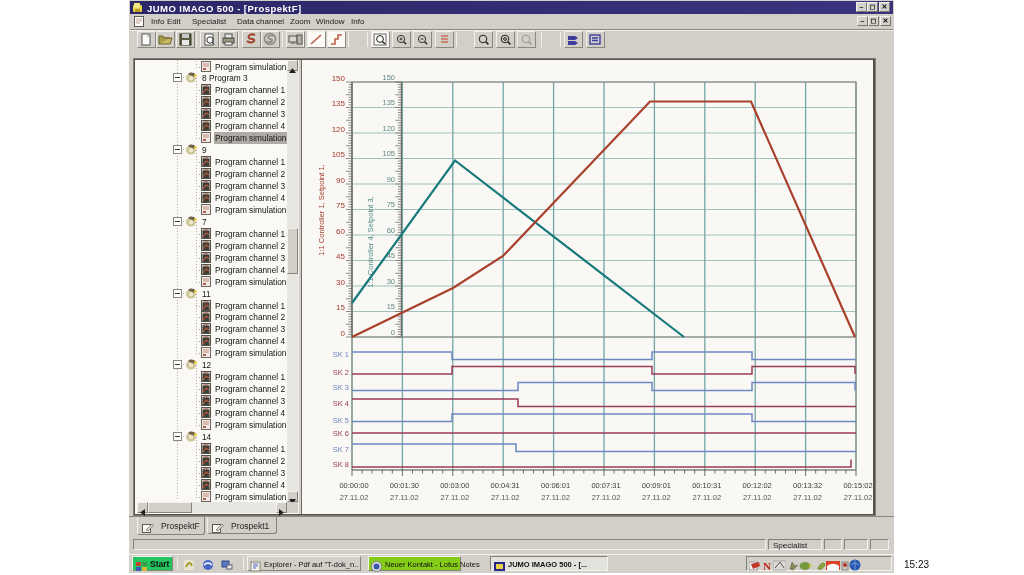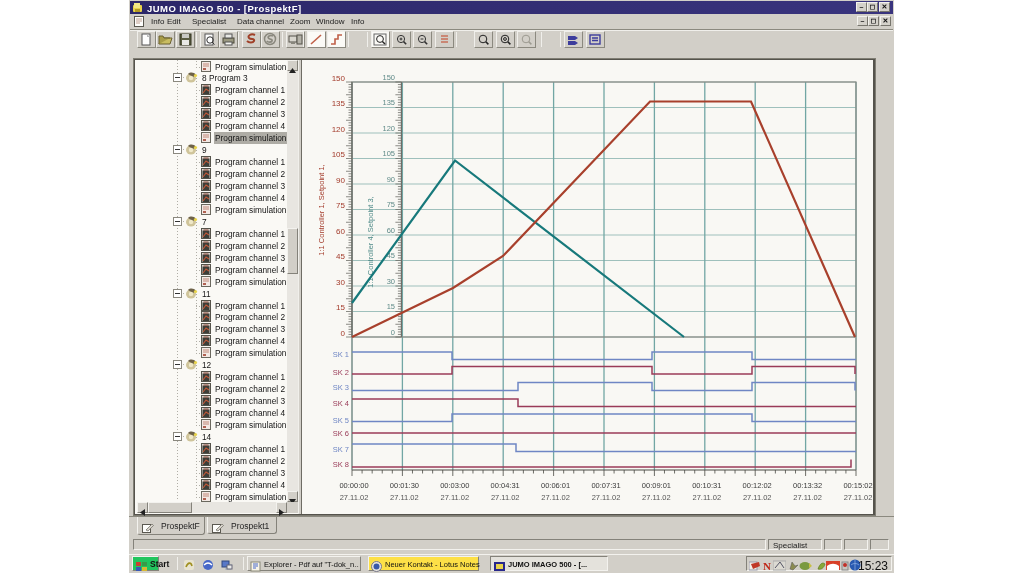--- a/index.html
+++ b/index.html
@@ -676,21 +676,21 @@
       <span style="position:absolute;left:23px;top:4px;font-size:8.5px;color:#222">Prospekt1</span>
     </div>
 <div class="abs" style="left:133px;top:539px;width:633px;height:11px;border-top:1px solid #84827a;border-left:1px solid #84827a;border-bottom:1px solid #f3f2ee;border-right:1px solid #f3f2ee"></div>
 <div class="abs" style="left:768px;top:539px;width:54px;height:11px;border-top:1px solid #84827a;border-left:1px solid #84827a;border-bottom:1px solid #f3f2ee;border-right:1px solid #f3f2ee">
       <span style="position:absolute;left:4px;top:1px;font-size:8px;color:#222">Specialist</span>
     </div>
 <div class="abs" style="left:824px;top:539px;width:18px;height:11px;border-top:1px solid #84827a;border-left:1px solid #84827a;border-bottom:1px solid #f3f2ee;border-right:1px solid #f3f2ee"></div>
 <div class="abs" style="left:844px;top:539px;width:24px;height:11px;border-top:1px solid #84827a;border-left:1px solid #84827a;border-bottom:1px solid #f3f2ee;border-right:1px solid #f3f2ee"></div>
 <div class="abs" style="left:870px;top:539px;width:19px;height:11px;border-top:1px solid #84827a;border-left:1px solid #84827a;border-bottom:1px solid #f3f2ee;border-right:1px solid #f3f2ee"></div>
 <div class="abs" style="left:129px;top:554px;width:765px;height:19px;background:#d2cfc8;border-top:1px solid #f3f2ee"></div>
-<div class="abs raised" style="left:132px;top:556px;width:27px;height:15px;background:#22c55e">
+<div class="abs raised" style="left:132px;top:556px;width:41px;height:15px;background:#22c55e">
       <span style="position:absolute;left:2px;top:1px"><svg width="13" height="11" viewBox="0 0 13 11">
           <rect x="1" y="1" width="5" height="4" fill="#c84030"></rect>
           <rect x="7" y="1" width="5" height="4" fill="#3a9a48"></rect>
           <rect x="1" y="6" width="5" height="4" fill="#3858b8"></rect>
           <rect x="7" y="6" width="5" height="4" fill="#d8b830"></rect>
         </svg></span>
       <span style="position:absolute;left:17px;top:2px;font-size:8.5px;font-weight:bold;color:#111">Start</span>
     </div>
 <div class="abs" style="left:177px;top:557px;width:1px;height:13px;background:#98968c;border-right:1px solid #f0efeb"></div>
 <div class="abs" style="left:183px;top:557px"><svg width="12" height="12">
@@ -707,21 +707,21 @@
         <rect x="6" y="6" width="5" height="4" fill="#e8e8e8" stroke="#667"></rect>
       </svg></div>
 <div class="abs" style="left:243px;top:557px;width:1px;height:13px;background:#98968c;border-right:1px solid #f0efeb"></div>
 <div class="abs raised" style="left:247px;top:556px;width:114px;height:15px;background:#d2cfc8">
       <span style="position:absolute;left:2px;top:1px"><svg width="11" height="11">
           <rect x="1" y="1" width="9" height="9" fill="#f8f4e8" stroke="#887"></rect>
           <path d="M3 3h5M3 5h5M3 7h3" stroke="#4868c8"></path>
         </svg></span>
       <span style="position:absolute;left:16px;top:2.5px;font-size:7.5px;color:#111;white-space:nowrap;overflow:hidden;width:95px;display:inline-block">Explorer - Pdf auf "T-dok_n...</span>
     </div>
-<div class="abs raised" style="left:368px;top:556px;width:111px;height:15px;background:#fde047">
+<div class="abs raised" style="left:368px;top:556px;width:93px;height:15px;background:#84cc16">
       <span style="position:absolute;left:2px;top:1px"><svg width="11" height="11">
           <circle cx="5.5" cy="5.5" r="5" fill="#e8e6e0" stroke="#778"></circle>
           <circle cx="5.5" cy="5.5" r="3" fill="#3858a8"></circle>
         </svg></span>
       <span style="position:absolute;left:16px;top:2.5px;font-size:7.5px;color:#111;white-space:nowrap;overflow:hidden;width:95px;display:inline-block">Neuer Kontakt - Lotus Notes</span>
     </div>
 <div class="abs sunken" style="left:490px;top:556px;width:118px;height:15px;background:#e4e2dc">
       <span style="position:absolute;left:3px;top:1px"><svg width="11" height="11">
           <rect x="0" y="1" width="11" height="9" fill="#28288c"></rect>
           <rect x="2" y="3" width="7" height="5" fill="#e8d34a"></rect>
@@ -755,13 +755,13 @@
         <path d="M1 6c4-3 8-3 12 0v4H1z" fill="#fff"></path>
       </svg></div>
 <div class="abs" style="left:841px;top:557px"><svg width="9" height="11">
         <rect x="1" y="2" width="6" height="8" fill="#c8c6c0" stroke="#888"></rect>
         <circle cx="4" cy="5" r="2" fill="#c03028"></circle>
       </svg></div>
 <div class="abs" style="left:849px;top:557px"><svg width="12" height="12">
         <circle cx="6" cy="6" r="5.5" fill="#2858b0"></circle>
         <path d="M2 6c2.5-2 5.5-2 8 0M6 1v10" stroke="#88a8e0" stroke-width="0.8" fill="none"></path>
       </svg></div>
-<div class="abs" style="left:858px;top:559px;font-size:12px;color:#111">15:23</div>
+<div class="abs" style="left:904px;top:559px;font-size:10px;color:#111">15:23</div>
 </div>
 </body></html>

